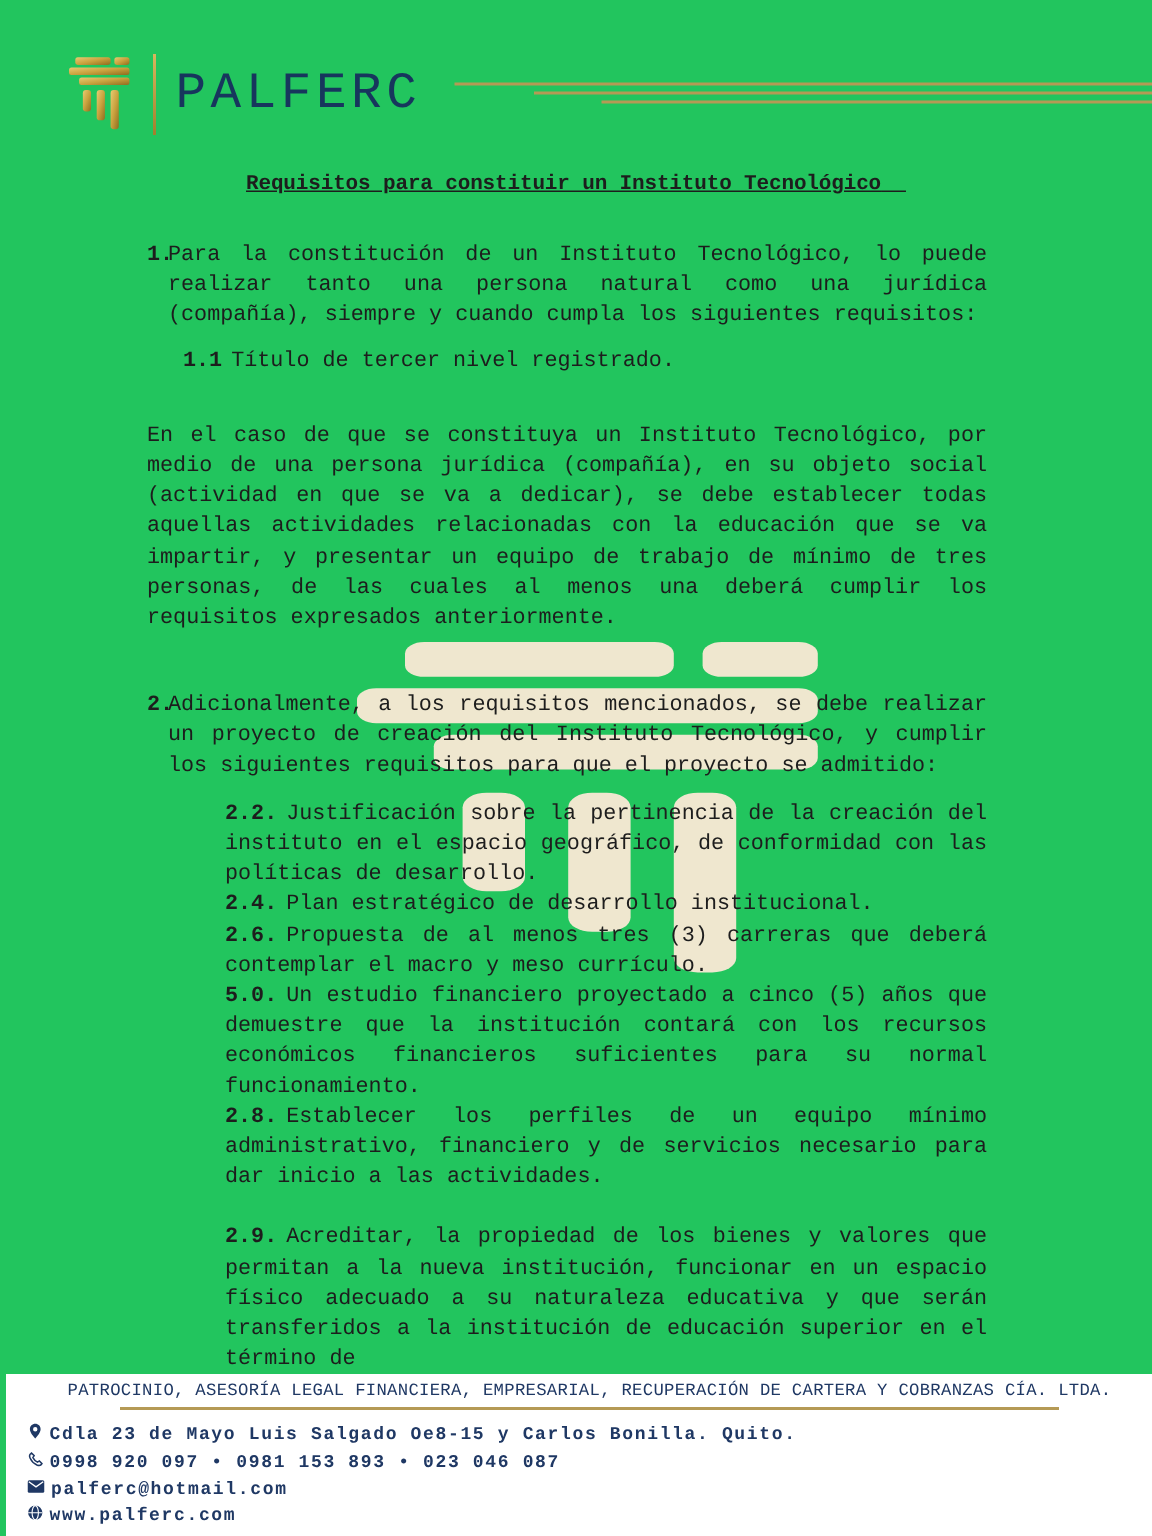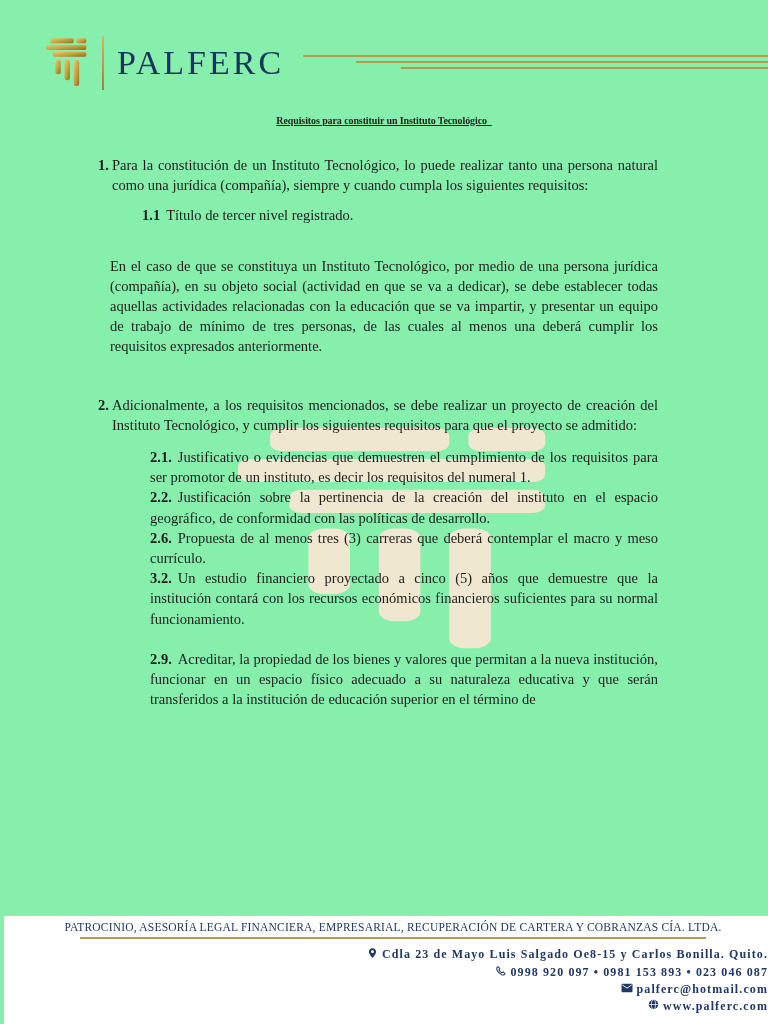--- a/index.html
+++ b/index.html
@@ -1,22 +1,22 @@
 <!DOCTYPE html>
 <html><head>
 <meta charset="utf-8">
 <style>
   html, body { margin: 0; padding: 0; background: #ffffff; }
   .page {
     position: relative;
     width: 768px;
     height: 1024px;
-    background: #86efac;
+    background: #22c55e;
     overflow: hidden;
-    font-family: Liberation Serif, serif;
+    font-family: Liberation Mono, monospace;
     color: #1d1d1d;
   }
 
   
   .watermark {
     position: absolute;
     left: 238px;
     top: 428px;
     width: 320px;
     height: 228px;
@@ -52,45 +52,45 @@
   .hline1 { top: 55px; left: 303px; }
   .hline2 { top: 61px; left: 356px; }
   .hline3 { top: 67px; left: 401px; }
 
   
   .doc-title {
     position: relative;
     z-index: 1;
     margin-top: 10px;
     text-align: center;
-    font-size: 10px;
+    font-size: 14px;
     font-weight: 700;
     letter-spacing: -0.1px;
   }
   .doc-title span { text-decoration: underline; }
   .doc-title span::after { content: "\00a0\00a0"; }
 
   
   .content {
     position: relative;
     z-index: 1;
     margin: 29px 110px 0 98px;
     font-size: 14.5px;
     line-height: 20.2px;
     text-align: justify;
   }
   .num-item { display: flex; }
   .num-item .num { flex: none; width: 14px; font-weight: 700; }
   .num-item .body { flex: 1; text-align: justify; }
 
-  .sub1 { margin: 10px 0 0 44px; }
+  .sub1 { margin: 10px 0 0 24px; }
   .sub1 .s1 { padding-left: 24px; text-indent: -24px; text-align: justify; }
   .n { font-weight: 700; margin-right: 6px; }
 
-  .para { margin: 30px 0 0 12px; }
+  .para { margin: 30px 0 0 0; }
 
   .item2 { margin-top: 38px; }
 
   .sub2 { margin: 12px 0 0 52px; }
   .sub2 .s2 { text-align: justify; }
   .sub2 .s2:last-of-type { margin-top: 20px; }
 
   
   .footer {
     position: absolute;
@@ -107,21 +107,21 @@
     color: #1f3864;
     font-size: 11.5px;
     letter-spacing: 0.2px;
     white-space: nowrap;
   }
   .rule { height: 2px; background: #b59a55; margin: 4px 62px 0 62px; }
   .contacts {
     margin-top: 8px;
     display: flex;
     flex-direction: column;
-    align-items: flex-end;
+    align-items: flex-start;
     gap: 3px;
     color: #1f3864;
     font-size: 12px;
     font-weight: 700;
     letter-spacing: 1.1px;
   }
   .contact-line { display: flex; align-items: center; gap: 4px; line-height: 13px; }
   .contact-line svg { flex: none; }
 </style>
 </head>
@@ -193,31 +193,32 @@
 
     <p class="para">En el caso de que se constituya un Instituto Tecnológico, por medio de una persona jurídica (compañía), en su objeto social (actividad en que se va a dedicar), se debe establecer todas aquellas actividades relacionadas con la educación que se va impartir, y presentar un equipo de trabajo de mínimo de tres personas, de las cuales al menos una deberá cumplir los requisitos expresados anteriormente.</p>
 
     <div class="num-item item2">
       <span class="num">2.</span>
       <span class="body">Adicionalmente, a los requisitos mencionados, se debe realizar un proyecto de creación del Instituto Tecnológico, y cumplir los siguientes requisitos para que el proyecto se admitido:</span>
     </div>
 
     <div class="sub2">
 
-        <div class="s2"><b class="n">2.1.</b><span>Justificativo o evidencias que demuestren el cumplimiento de los requisitos para ser promotor de un instituto, es decir los requisitos del numeral 1.</span></div>
 
         <div class="s2"><b class="n">2.2.</b><span>Justificación sobre la pertinencia de la creación del instituto en el espacio geográfico, de conformidad con las políticas de desarrollo.</span></div>
 
 
+        <div class="s2"><b class="n">2.4.</b><span>Plan estratégico de desarrollo institucional.</span></div>
 
 
         <div class="s2"><b class="n">2.6.</b><span>Propuesta de al menos tres (3) carreras que deberá contemplar el macro y meso currículo.</span></div>
 
-        <div class="s2"><b class="n">3.2.</b><span>Un estudio financiero proyectado a cinco (5) años que demuestre que la institución contará con los recursos económicos financieros suficientes para su normal funcionamiento.</span></div>
-
+        <div class="s2"><b class="n">5.0.</b><span>Un estudio financiero proyectado a cinco (5) años que demuestre que la institución contará con los recursos económicos financieros suficientes para su normal funcionamiento.</span></div>
+
+        <div class="s2"><b class="n">2.8.</b><span>Establecer los perfiles de un equipo mínimo administrativo, financiero y de servicios necesario para dar inicio a las actividades.</span></div>
 
         <div class="s2"><b class="n">2.9.</b><span>Acreditar, la propiedad de los bienes y valores que permitan a la nueva institución, funcionar en un espacio físico adecuado a su naturaleza educativa y que serán transferidos a la institución de educación superior en el término de</span></div>
       </div>
 
   </main>
 
   <footer class="footer">
     <div class="company">PATROCINIO, ASESORÍA LEGAL FINANCIERA, EMPRESARIAL, RECUPERACIÓN DE CARTERA Y COBRANZAS CÍA. LTDA.</div>
     <div class="rule"></div>
     <div class="contacts">

